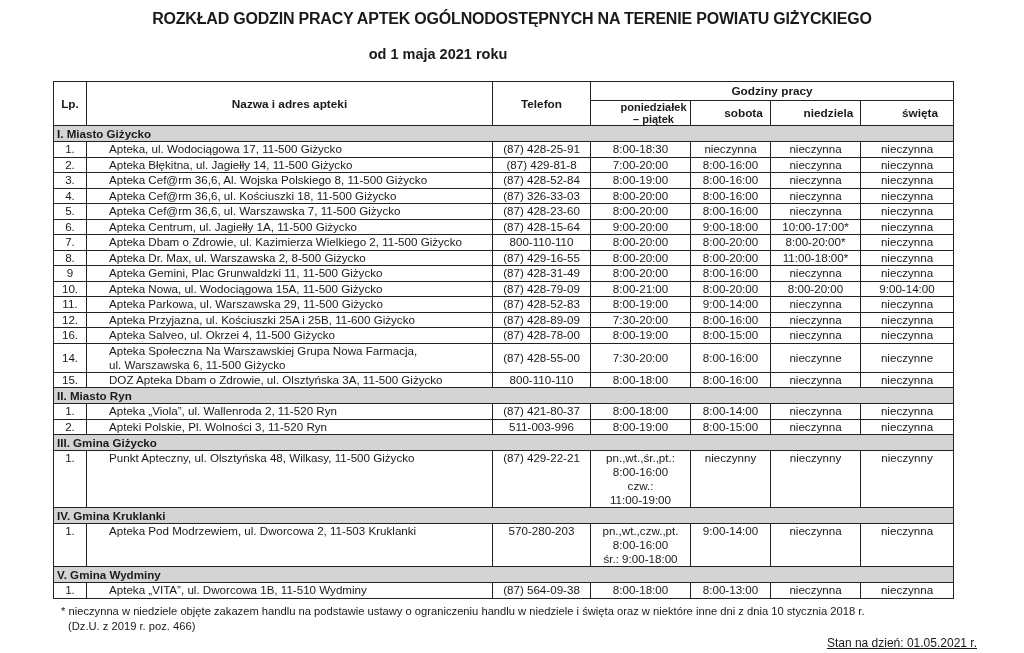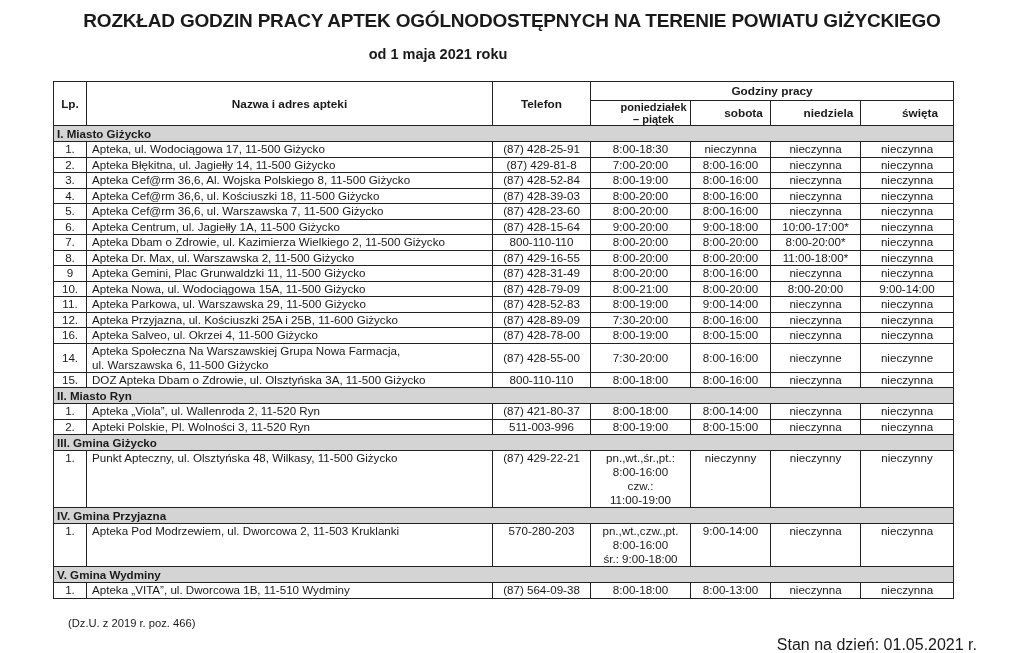--- a/index.html
+++ b/index.html
@@ -1,40 +1,40 @@
 <!DOCTYPE html>
 <html><head>
 <meta charset="utf-8">
 <style>
   html, body { margin:0; padding:0; background:#ffffff; }
   body { width:1024px; height:653px; position:relative; overflow:hidden;
          font-family:"Liberation Sans", sans-serif; color:#1a1a1a; }
   .title { position:absolute; left:0; width:1024px; top:10px; text-align:center;
-           font-size:19px; font-weight:bold; letter-spacing:-0.2px; }
+           font-size:16px; font-weight:bold; letter-spacing:-0.2px; }
   .subtitle { position:absolute; left:0; width:876px; top:46px; text-align:center;
               font-size:14.5px; font-weight:bold; }
   table { position:absolute; left:53px; top:81px; width:900px; border-collapse:collapse;
           table-layout:fixed; font-size:11.6px; }
   td, th { border:1px solid #222; padding:0 3px; line-height:14px; }
   th { font-weight:bold; font-size:11.8px; }
   col.c-lp { width:33px; } col.c-name { width:406px; } col.c-tel { width:98px; }
   col.c-pn { width:100px; } col.c-sob { width:80px; } col.c-nd { width:90px; } col.c-sw { width:93px; }
   tr.h1 th { height:18px; }
   tr.h2 th { height:22px;padding-left:29px; }
   th.hp { font-size:11px; line-height:12px; }
   tr.section td { background:#d4d4d4; font-weight:bold; height:15px; padding-left:3px; }
   tr.row td { height:14.5px; }
   td.lp { text-align:center; }
-  td.name { text-align:left; padding-left:5px; white-space:nowrap; overflow:hidden; }
+  td.name { text-align:left; padding-left:22px; white-space:nowrap; overflow:hidden; }
   td.c { text-align:center; white-space:nowrap; }
   tr.tall td { vertical-align:top; }
   tr.mid td { vertical-align:middle; }
   .footnote { position:absolute; left:61px; top:604px; font-size:11.2px; line-height:15px; }
-  .footnote .l2 { padding-left:7px;margin-top:12px; }
-  .stamp { position:absolute; right:47px; top:636px; font-size:16px; }
+  .footnote .l2 { padding-left:7px; }
+  .stamp { position:absolute; right:47px; top:636px; font-size:12px;text-decoration:underline; }
 </style>
 </head>
 <body>
 
 <div class="title">ROZKŁAD GODZIN PRACY APTEK OGÓLNODOSTĘPNYCH NA TERENIE POWIATU GIŻYCKIEGO</div>
 <div class="subtitle">od 1 maja 2021 roku</div>
 
 <table>
   <colgroup>
     <col class="c-lp">
@@ -94,21 +94,21 @@
         <td class="c">8:00-19:00</td>
         <td class="c">8:00-16:00</td>
         <td class="c">nieczynna</td>
         <td class="c">nieczynna</td>
       </tr>
       <tr class="row ">
         <td class="lp">4.</td>
         <td class="name">
           <div>Apteka Cef@rm 36,6, ul. Kościuszki 18, 11-500 Giżycko</div>
         </td>
-        <td class="c">(87) 428-39-03</td>
+        <td class="c">(87) 326-33-03</td>
         <td class="c">8:00-20:00</td>
         <td class="c">8:00-16:00</td>
         <td class="c">nieczynna</td>
         <td class="c">nieczynna</td>
       </tr>
       <tr class="row ">
         <td class="lp">5.</td>
         <td class="name">
           <div>Apteka Cef@rm 36,6, ul. Warszawska 7, 11-500 Giżycko</div>
         </td>
@@ -136,21 +136,21 @@
         </td>
         <td class="c">800-110-110</td>
         <td class="c">8:00-20:00</td>
         <td class="c">8:00-20:00</td>
         <td class="c">8:00-20:00*</td>
         <td class="c">nieczynna</td>
       </tr>
       <tr class="row ">
         <td class="lp">8.</td>
         <td class="name">
-          <div>Apteka Dr. Max, ul. Warszawska 2, 11-500 Giżycko</div>
+          <div>Apteka Dr. Max, ul. Warszawska 2, 8-500 Giżycko</div>
         </td>
         <td class="c">(87) 429-16-55</td>
         <td class="c">8:00-20:00</td>
         <td class="c">8:00-20:00</td>
         <td class="c">11:00-18:00*</td>
         <td class="c">nieczynna</td>
       </tr>
       <tr class="row ">
         <td class="lp">9</td>
         <td class="name">
@@ -267,21 +267,21 @@
           <div>pn.,wt.,śr.,pt.:</div>
           <div>8:00-16:00</div>
           <div>czw.:</div>
           <div>11:00-19:00</div>
         </td>
         <td class="c">nieczynny</td>
         <td class="c">nieczynny</td>
         <td class="c">nieczynny</td>
       </tr>
       <tr class="section">
-        <td colspan="7">IV. Gmina Przyjazna</td>
+        <td colspan="7">IV. Gmina Kruklanki</td>
       </tr>
       <tr class="row tall">
         <td class="lp">1.</td>
         <td class="name">
           <div>Apteka Pod Modrzewiem, ul. Dworcowa 2, 11-503 Kruklanki</div>
         </td>
         <td class="c">570-280-203</td>
         <td class="c">
           <div>pn.,wt.,czw.,pt.</div>
           <div>8:00-16:00</div>
@@ -302,15 +302,16 @@
         <td class="c">(87) 564-09-38</td>
         <td class="c">8:00-18:00</td>
         <td class="c">8:00-13:00</td>
         <td class="c">nieczynna</td>
         <td class="c">nieczynna</td>
       </tr>
     </tbody>
 </table>
 
 <div class="footnote">
+  <div>* nieczynna w niedziele objęte zakazem handlu na podstawie ustawy o ograniczeniu handlu w niedziele i święta oraz w niektóre inne dni z dnia 10 stycznia 2018 r.</div>
   <div class="l2">(Dz.U. z 2019 r. poz. 466)</div>
 </div>
 <div class="stamp">Stan na dzień: 01.05.2021 r.</div>
 
 </body></html>

